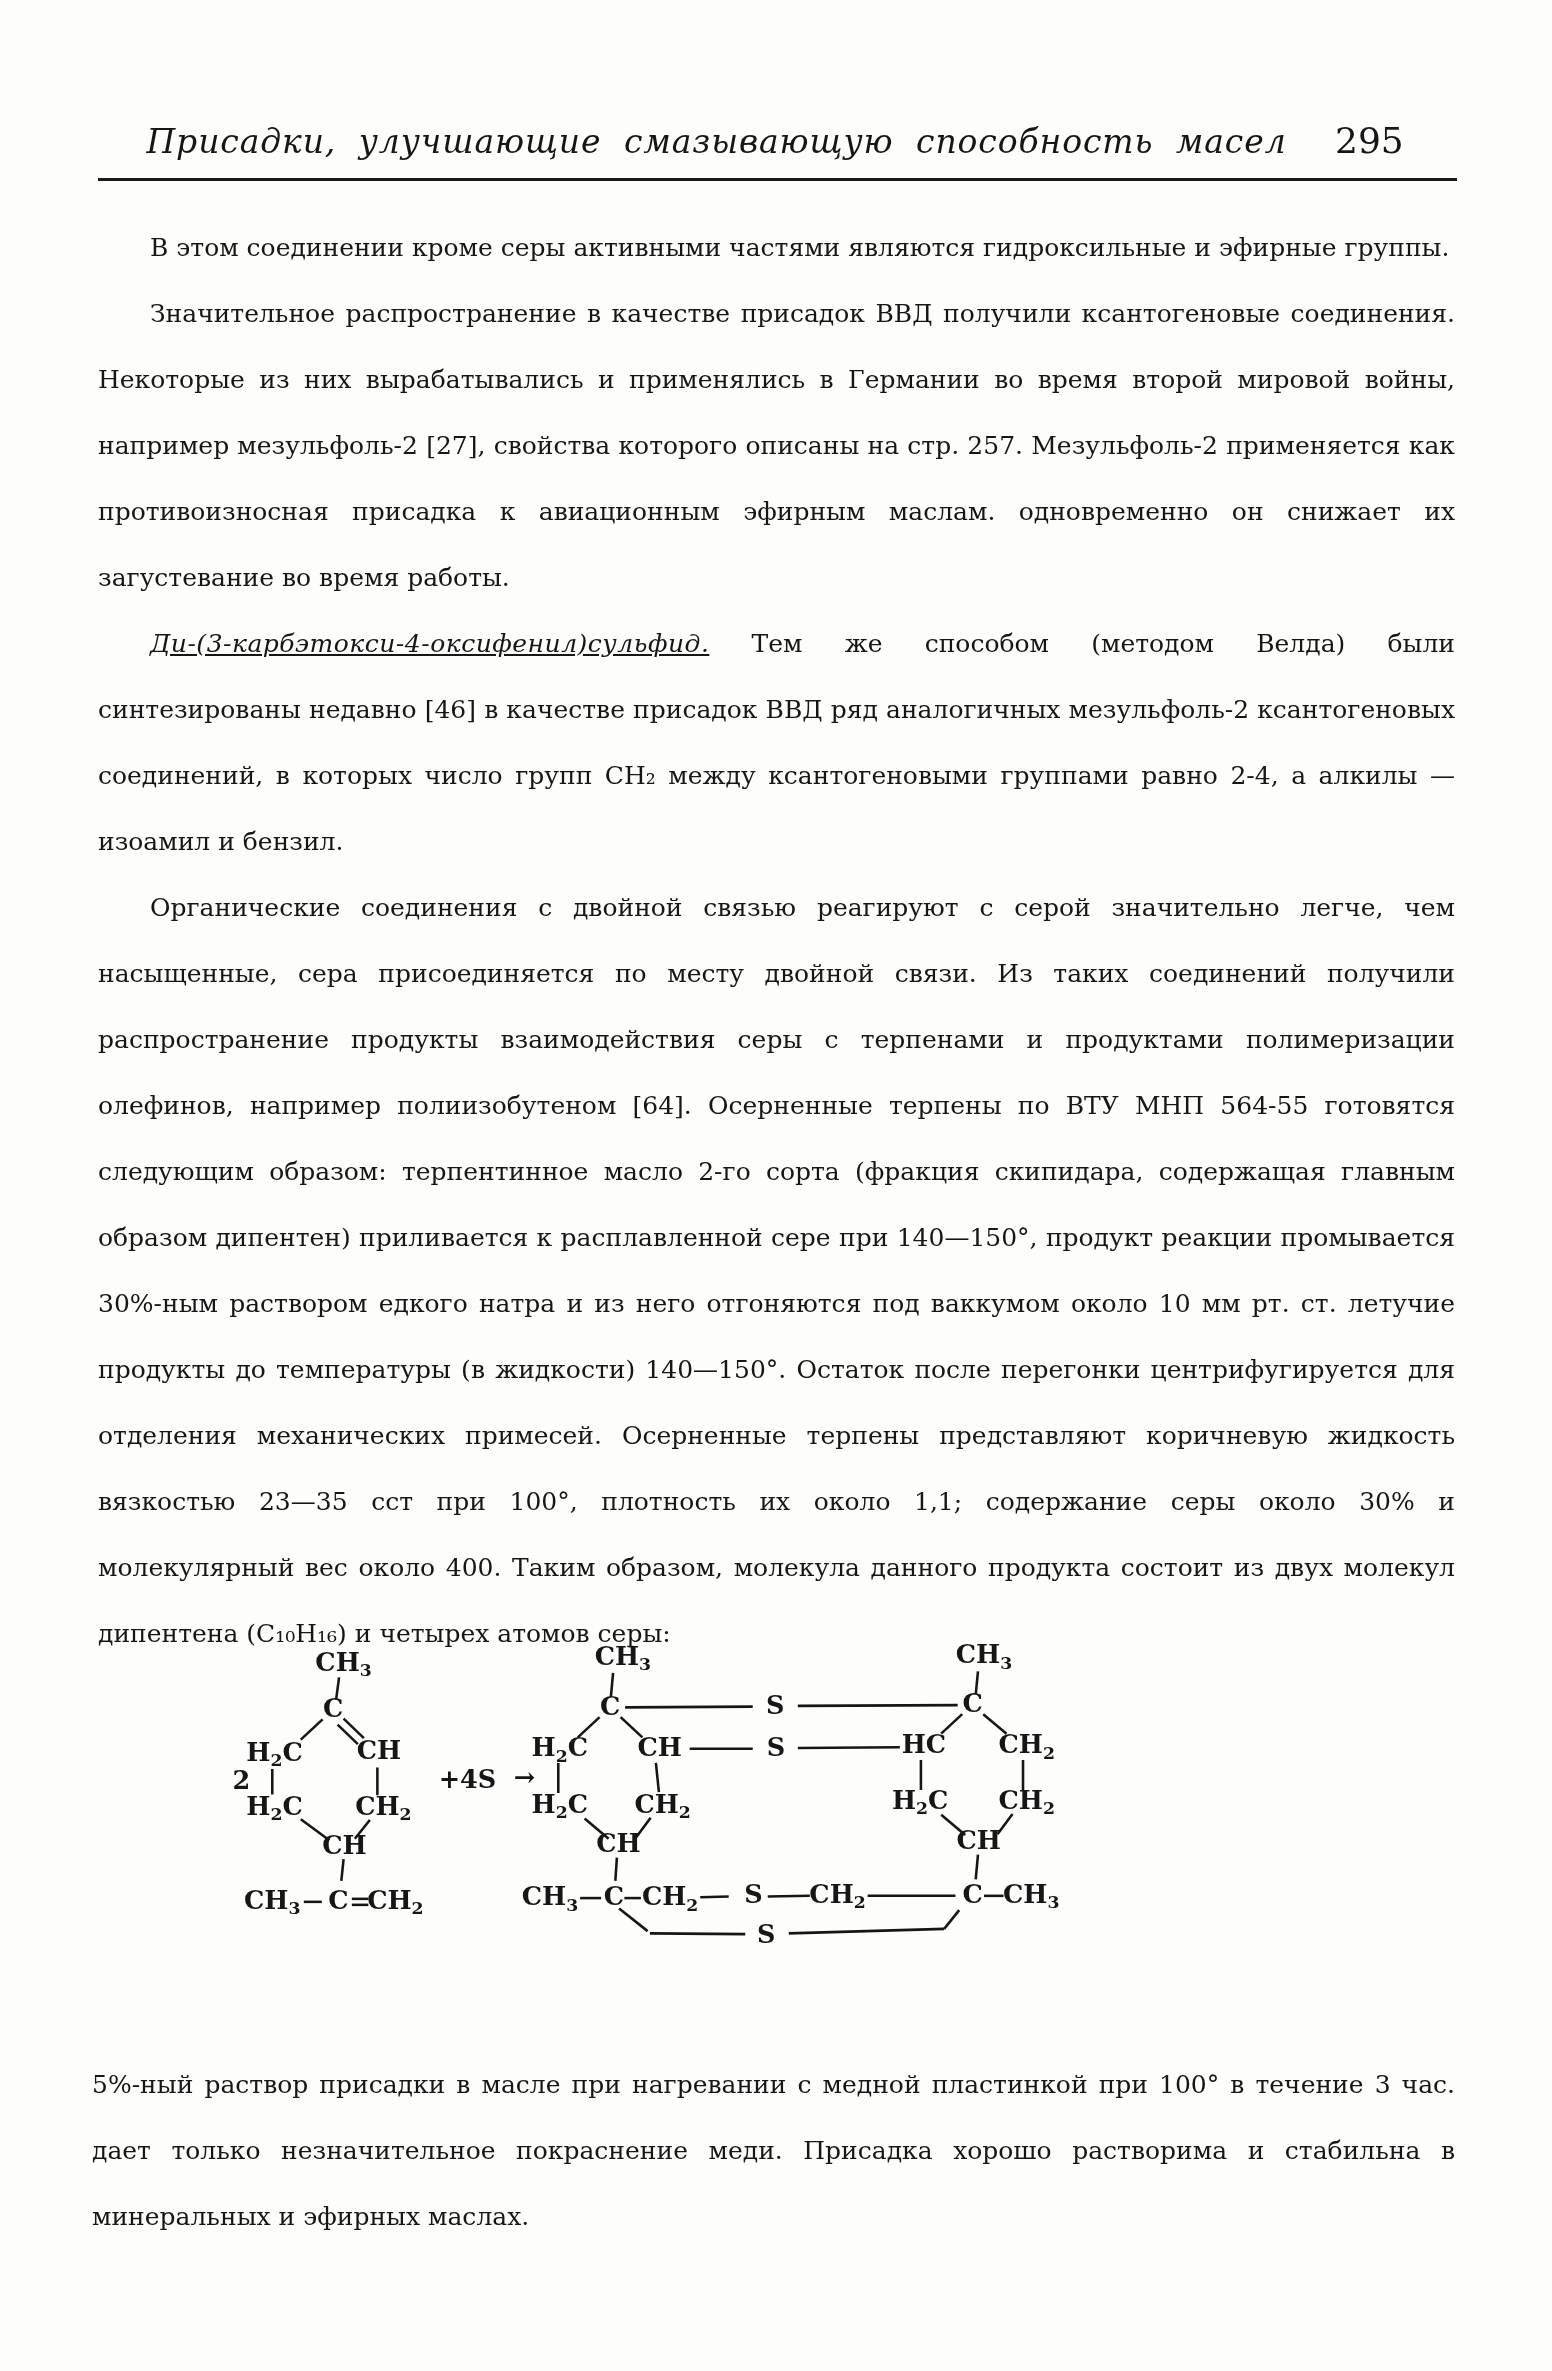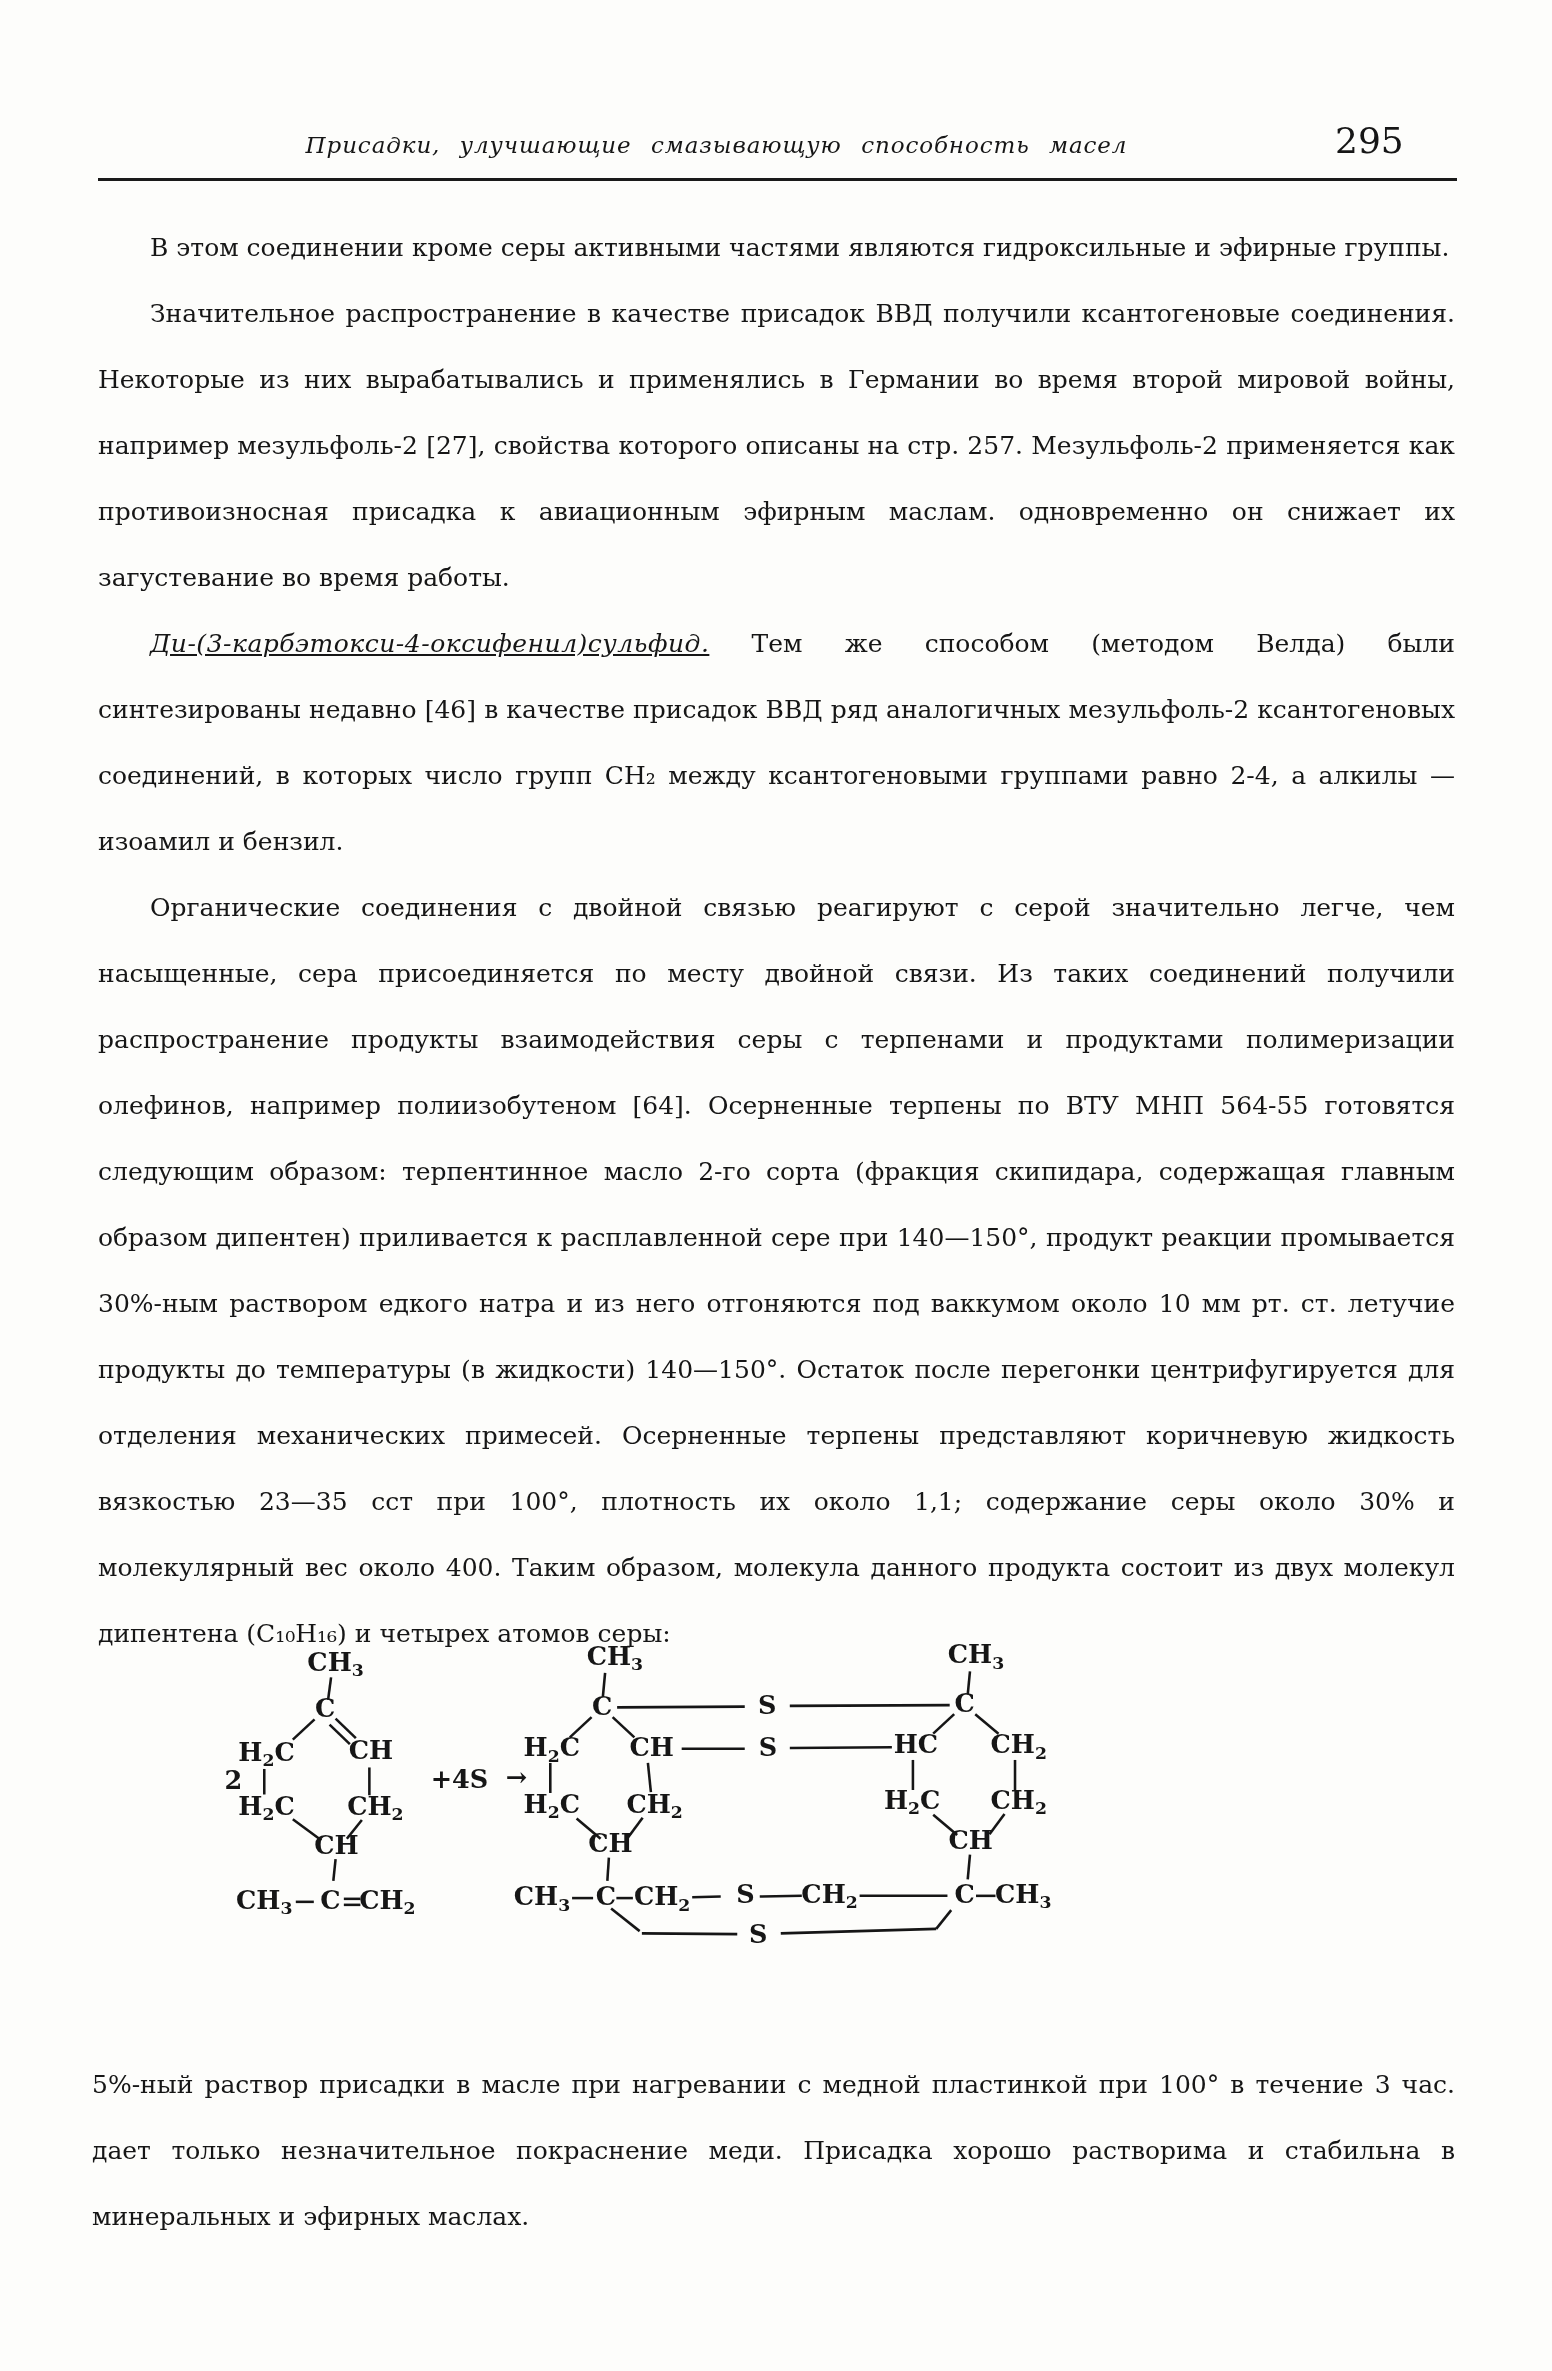--- a/index.html
+++ b/index.html
@@ -13,39 +13,39 @@
     overflow:hidden;
   }
   .running-head{
     position:absolute;top:120px;left:98px;width:1359px;
     display:flex;align-items:baseline;
     border-bottom:3.7px solid #1a1a1a;
     padding-bottom:17px;
   }
   .running-head .title{
     flex:1;text-align:center;
-    font-style:italic;font-size:23px;
+    font-style:italic;font-size:33px;
     letter-spacing:0.9px;word-spacing:11.2px;
     white-space:nowrap;
   }
   .running-head .pagenum{
     width:122px;text-align:left;font-size:36px;
   }
   .column{
     position:absolute;left:98px;width:1357px;
     font-size:25px;line-height:66px;
     text-align:justify;
   }
   .column-top{top:215px;}
   .column-bottom{top:2052px;left:92px;width:1363px;}
   .para{margin:0;text-indent:52px;}
   .para.no-indent{text-indent:0;}
   .para .lead{font-style:italic;letter-spacing:0.5px;text-decoration:underline;}
   .diagram{
-    position:absolute;left:0;top:1574px;width:1244px;height:468px;
+    position:absolute;left:8px;top:1574px;width:1244px;height:468px;
   }
   .diagram svg{width:100%;height:100%;display:block;}
   .diagram line{stroke:#161616;stroke-width:3.4;stroke-linecap:butt;}
   .diagram text{
     font-family:"DejaVu Serif","Liberation Serif",serif;
     font-size:34px;font-weight:700;fill:#161616;
     text-anchor:middle;dominant-baseline:middle;
   }
 </style>
 </head>

